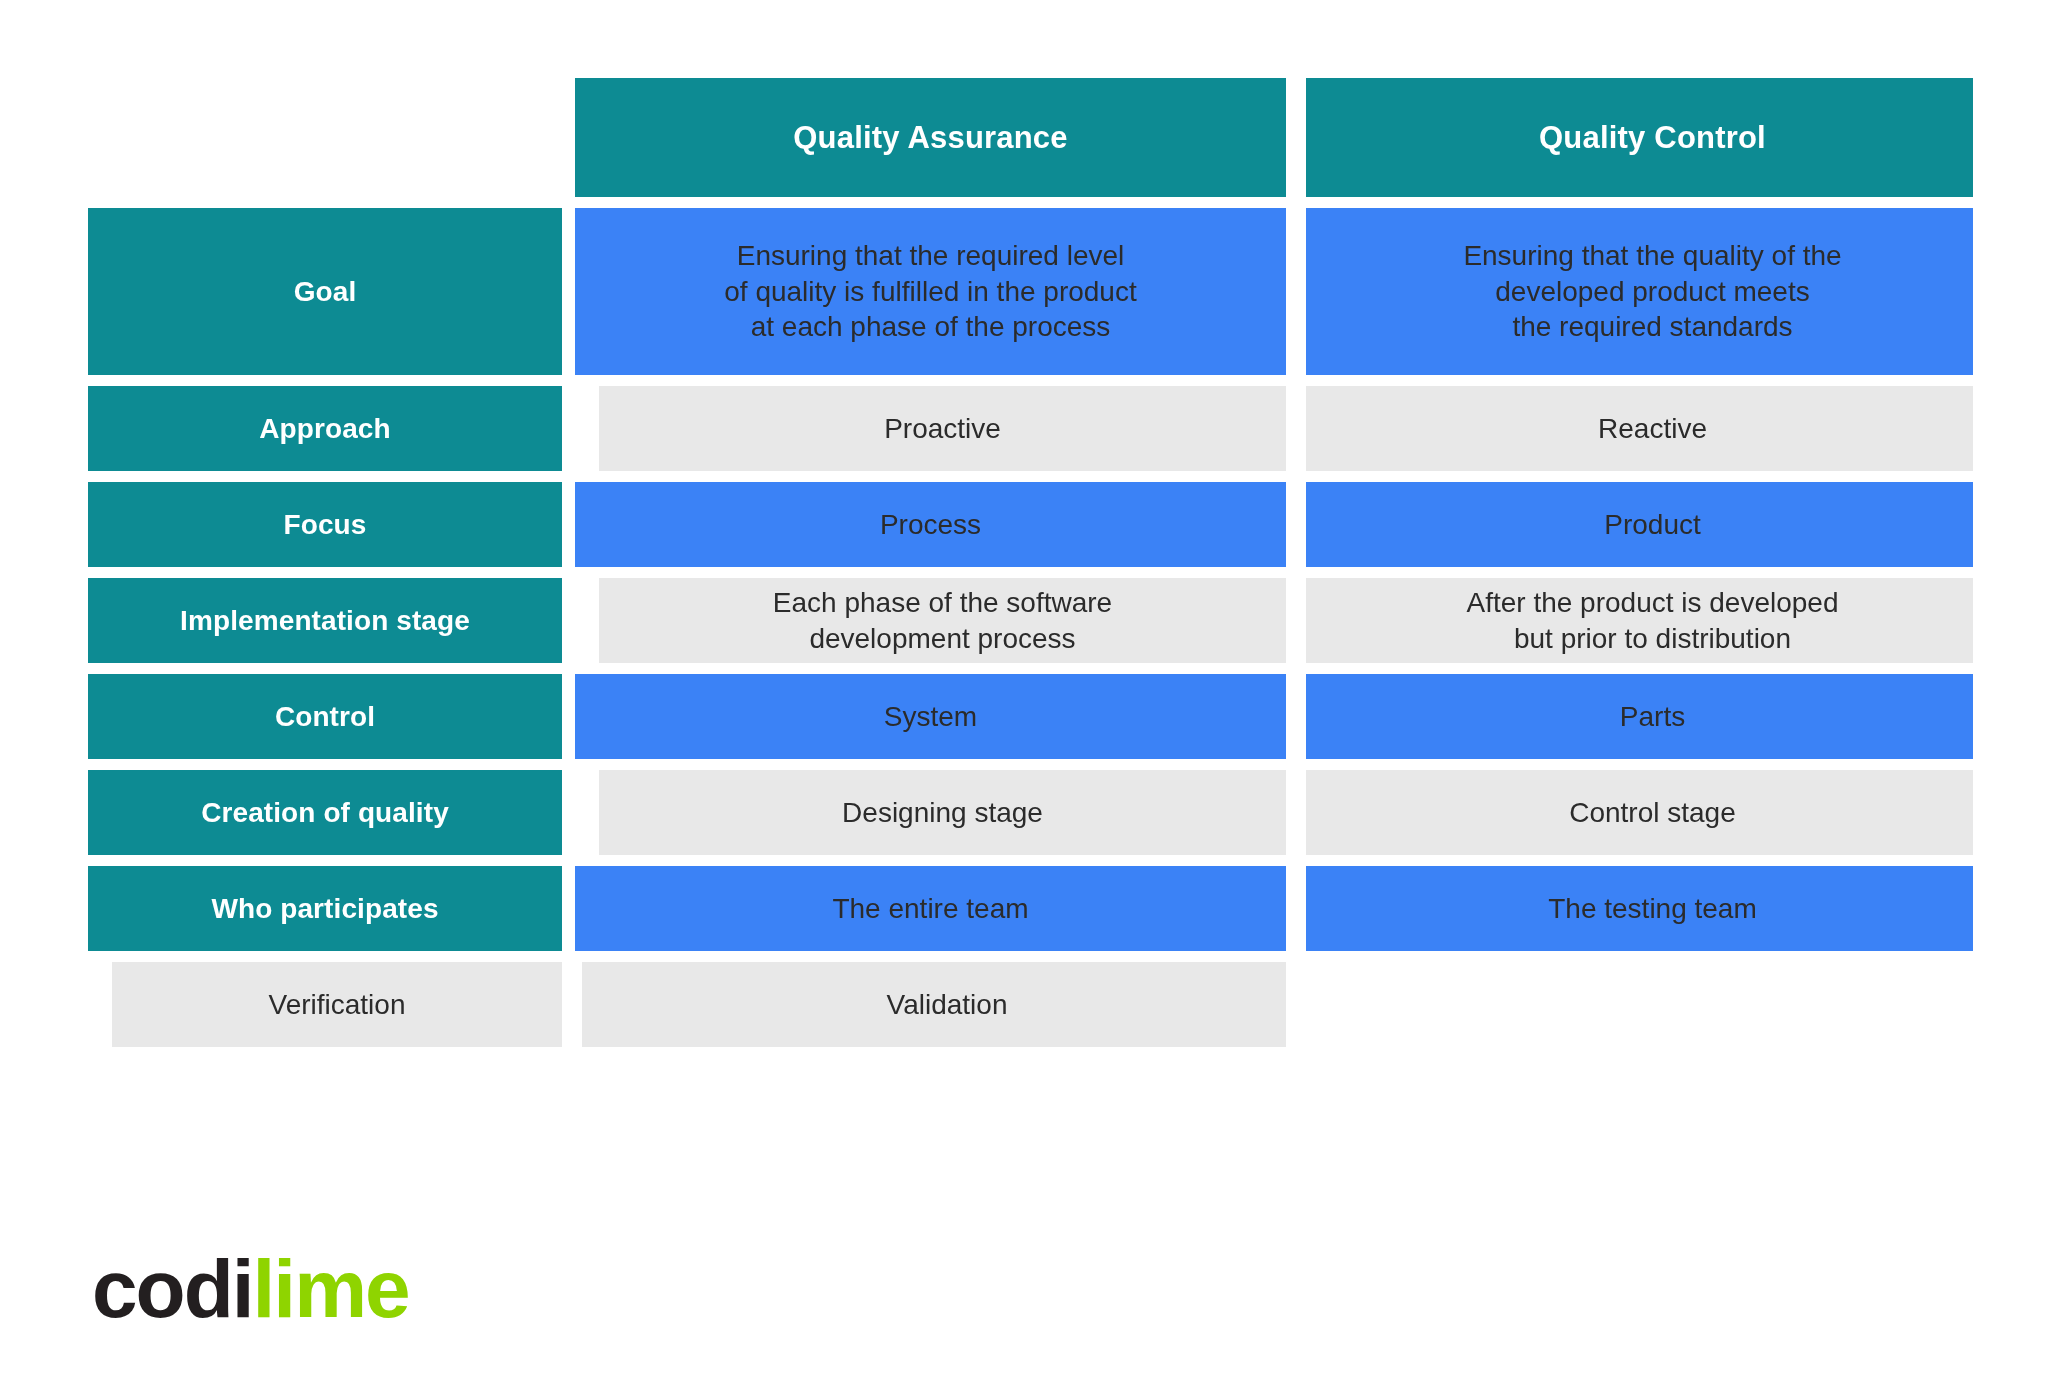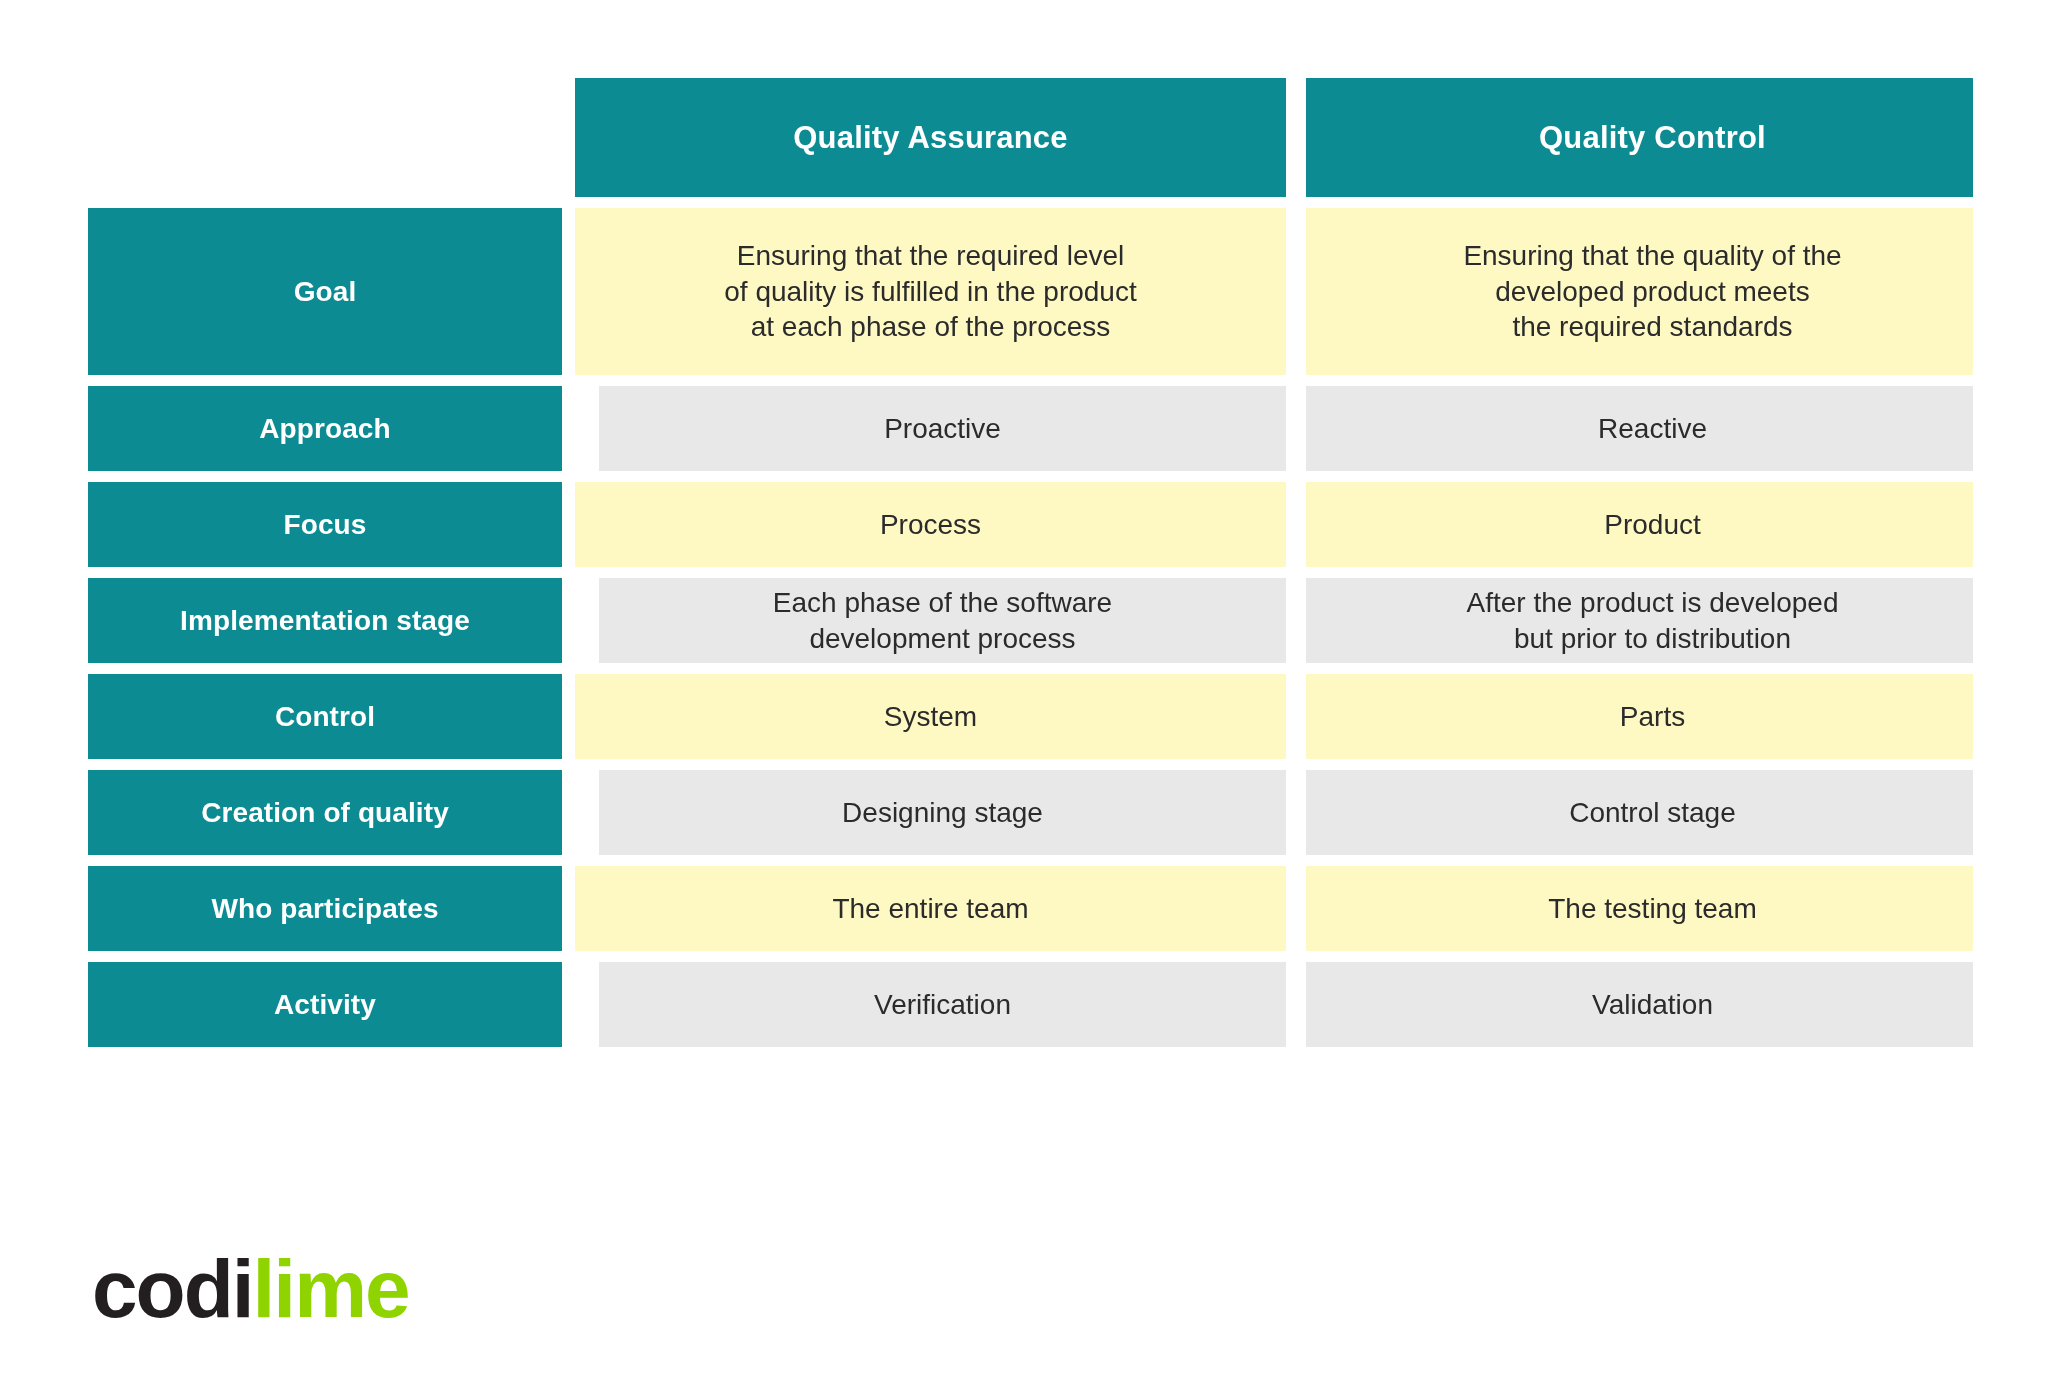--- a/index.html
+++ b/index.html
@@ -67,21 +67,21 @@
     letter-spacing: 0.1px;
   }
 
   
   .data {
     color: #2b2b2b;
     font-size: 28px;
     line-height: 1.28;
     font-weight: normal;
   }
-  .tone-light { background: #fef9c3; }
+  .tone-light { background: #3b82f6; }
   .tone-dark  { background: #e8e8e8; margin-left: 24px; }
 
   
   .h-goal   { height: 167px; }
   .h-std    { height: 85px; }
 
   
   #logo {
     position: absolute;
     left: 92px;
@@ -118,21 +118,20 @@
       <div class="cell data col-qc tone-dark h-std">After the product is developed<br>but prior to distribution</div>
       <div class="cell label h-std">Control</div>
       <div class="cell data col-qa tone-light h-std">System</div>
       <div class="cell data col-qc tone-light h-std">Parts</div>
       <div class="cell label h-std">Creation of quality</div>
       <div class="cell data col-qa tone-dark h-std">Designing stage</div>
       <div class="cell data col-qc tone-dark h-std">Control stage</div>
       <div class="cell label h-std">Who participates</div>
       <div class="cell data col-qa tone-light h-std">The entire team</div>
       <div class="cell data col-qc tone-light h-std">The testing team</div>
-      <div class="cell label h-std">Activity</div>
       <div class="cell data col-qa tone-dark h-std">Verification</div>
       <div class="cell data col-qc tone-dark h-std">Validation</div>
     </div>
 
   <div id="logo">
     <span class="dark">codi</span><span class="lime">lime</span>
   </div>
 
 </div>
 

